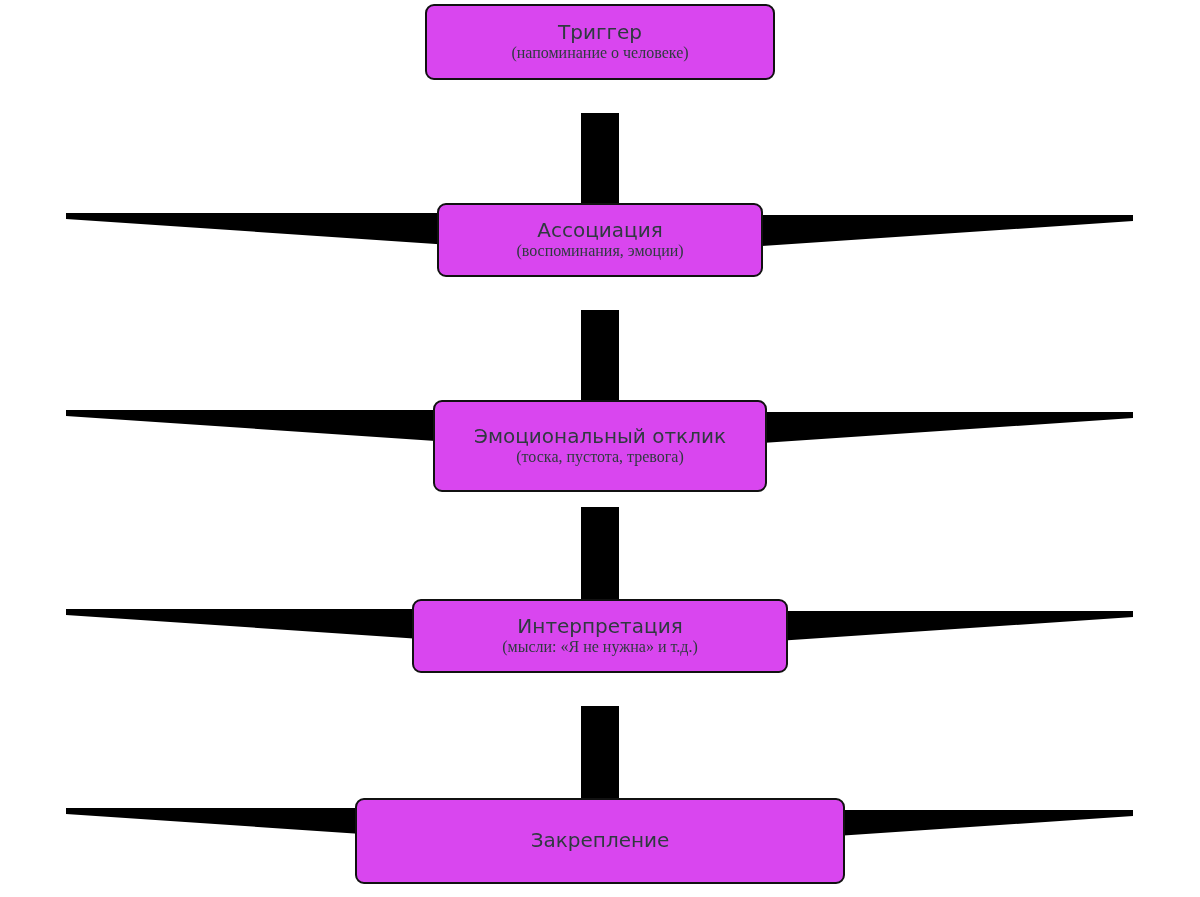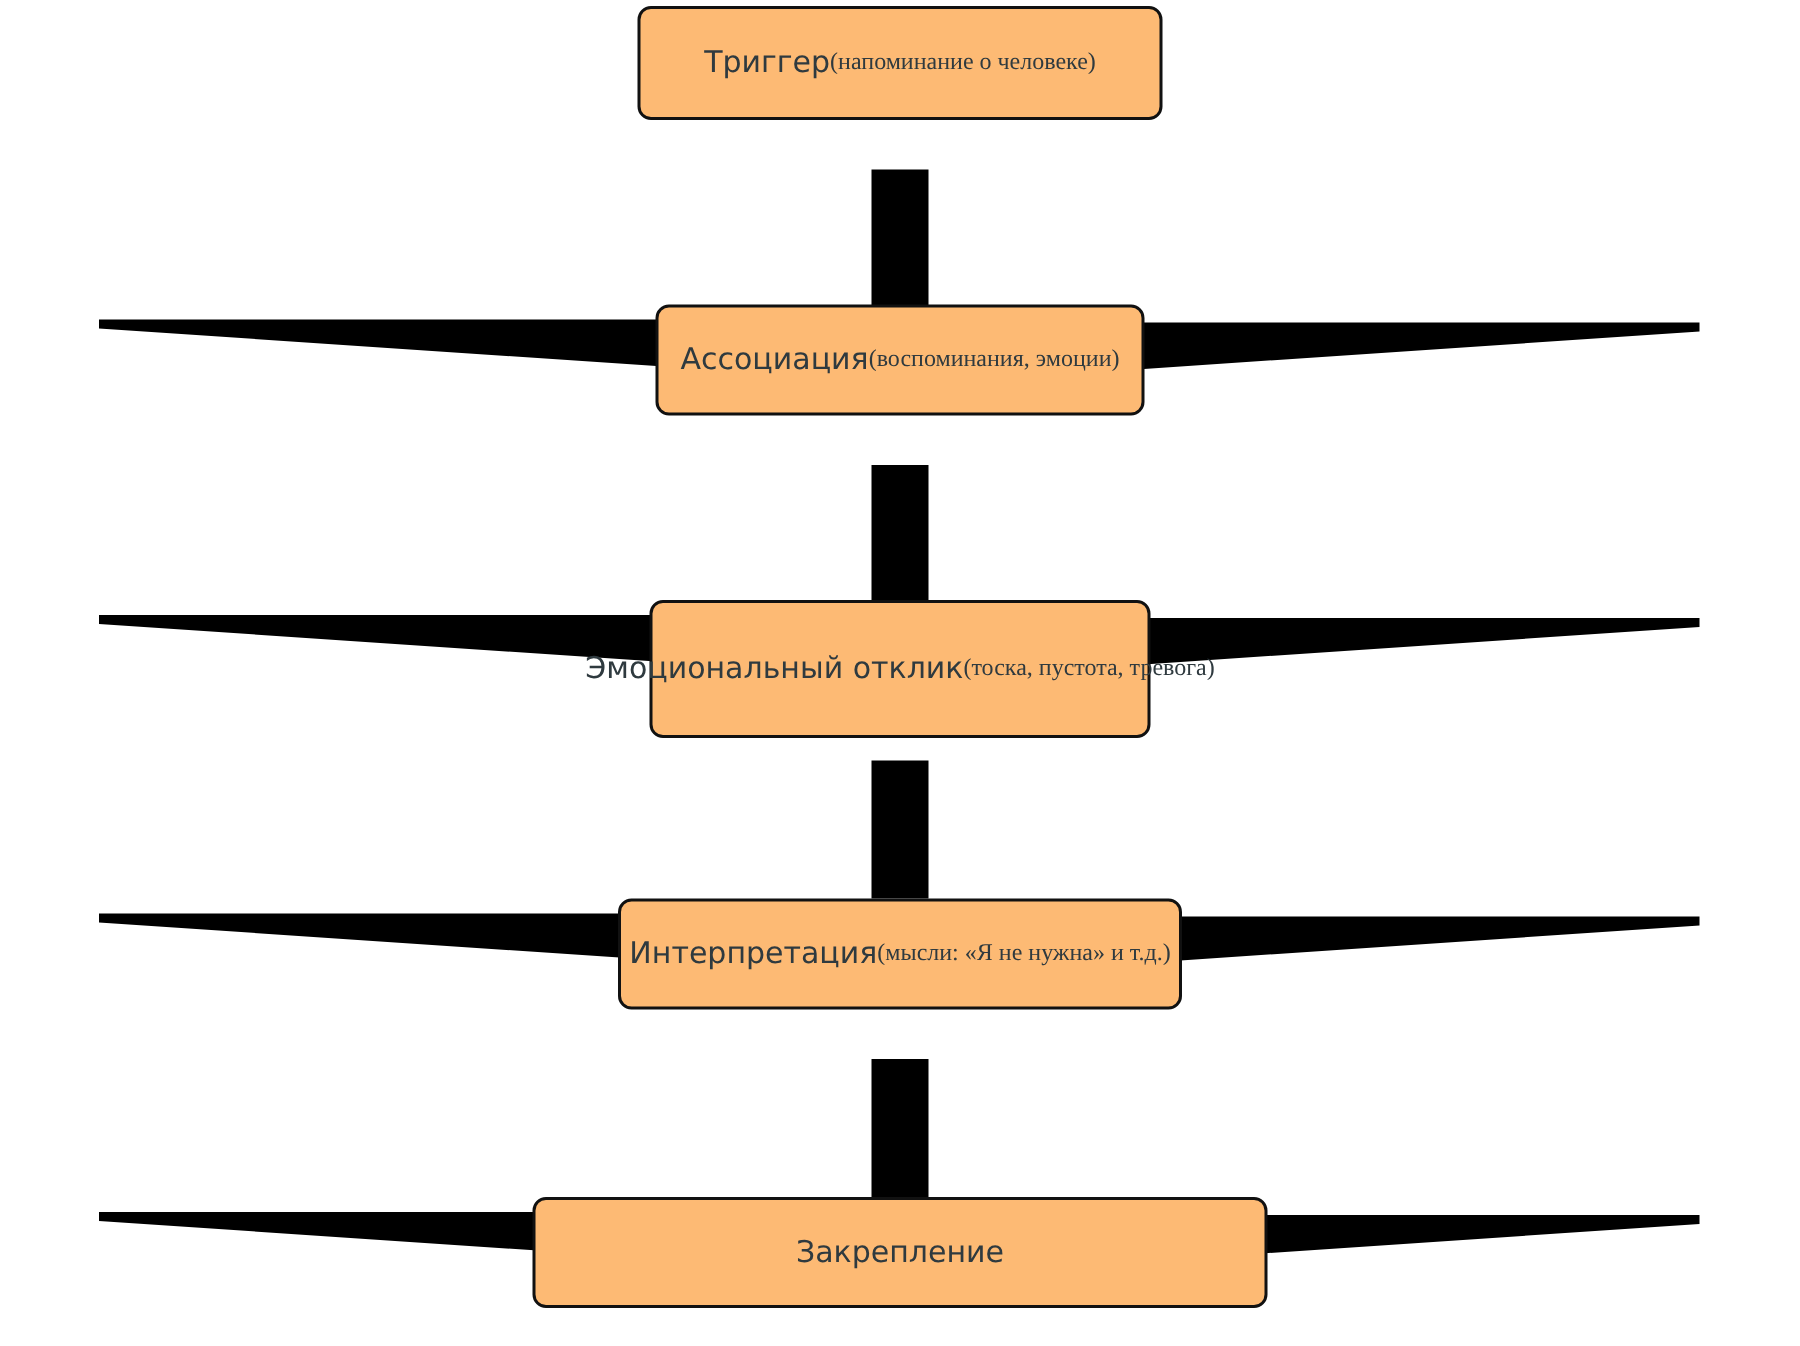--- a/index.html
+++ b/index.html
@@ -36,25 +36,25 @@
     font-size: 25px;
     font-weight: bold;
     color: #3b3b3b;
     letter-spacing: 0px;
     z-index: 40;
     white-space: nowrap;
   }
   .node {
     position: absolute;
     box-sizing: border-box;
-    background: #fdba74;
+    background: #d946ef;
     border: 2.5px solid #111111;
     border-radius: 9px;
     display: flex;
-    flex-direction: row;
+    flex-direction: column;
     align-items: center;
     justify-content: center;
     z-index: 30;
     color: #2f3a3f;
     font-family: "DejaVu Sans", sans-serif;
     line-height: 1.18;
   }
   .node .line1 {
     font-size: 20px;
     white-space: nowrap;
@@ -121,18 +121,18 @@
     <div class="node" id="node-emotional-response" style="left:433px; top:400px; width:334px; height:92px;">
       <div class="line1">Эмоциональный отклик</div>
       <div class="line2">(тоска, пустота, тревога)</div>
     </div>
 
     <div class="node" id="node-interpretation" style="left:412px; top:599px; width:376px; height:74px;">
       <div class="line1">Интерпретация</div>
       <div class="line2">(мысли: «Я не нужна» и т.д.)</div>
     </div>
 
-    <div class="node" id="node-reinforcement" style="left:355px; top:798px; width:490px; height:74px;">
+    <div class="node" id="node-reinforcement" style="left:355px; top:798px; width:490px; height:86px;">
       <div class="line1">Закрепление</div>
     </div>
 
   </div>
 </div>
 
 </body></html>

